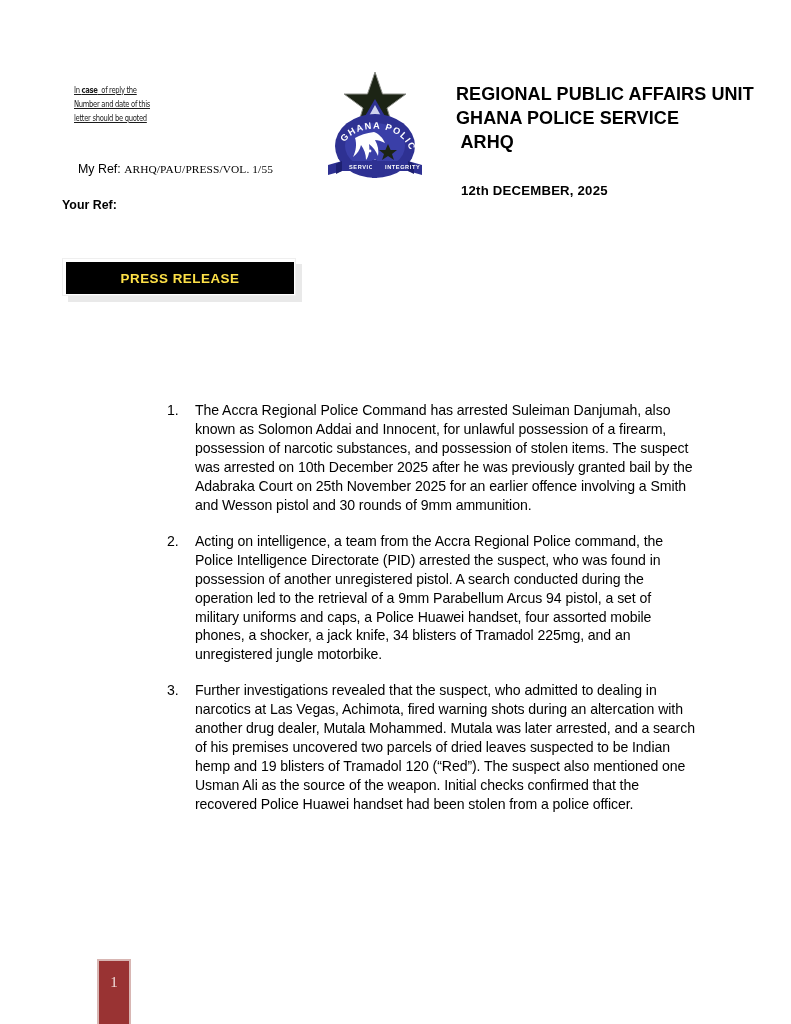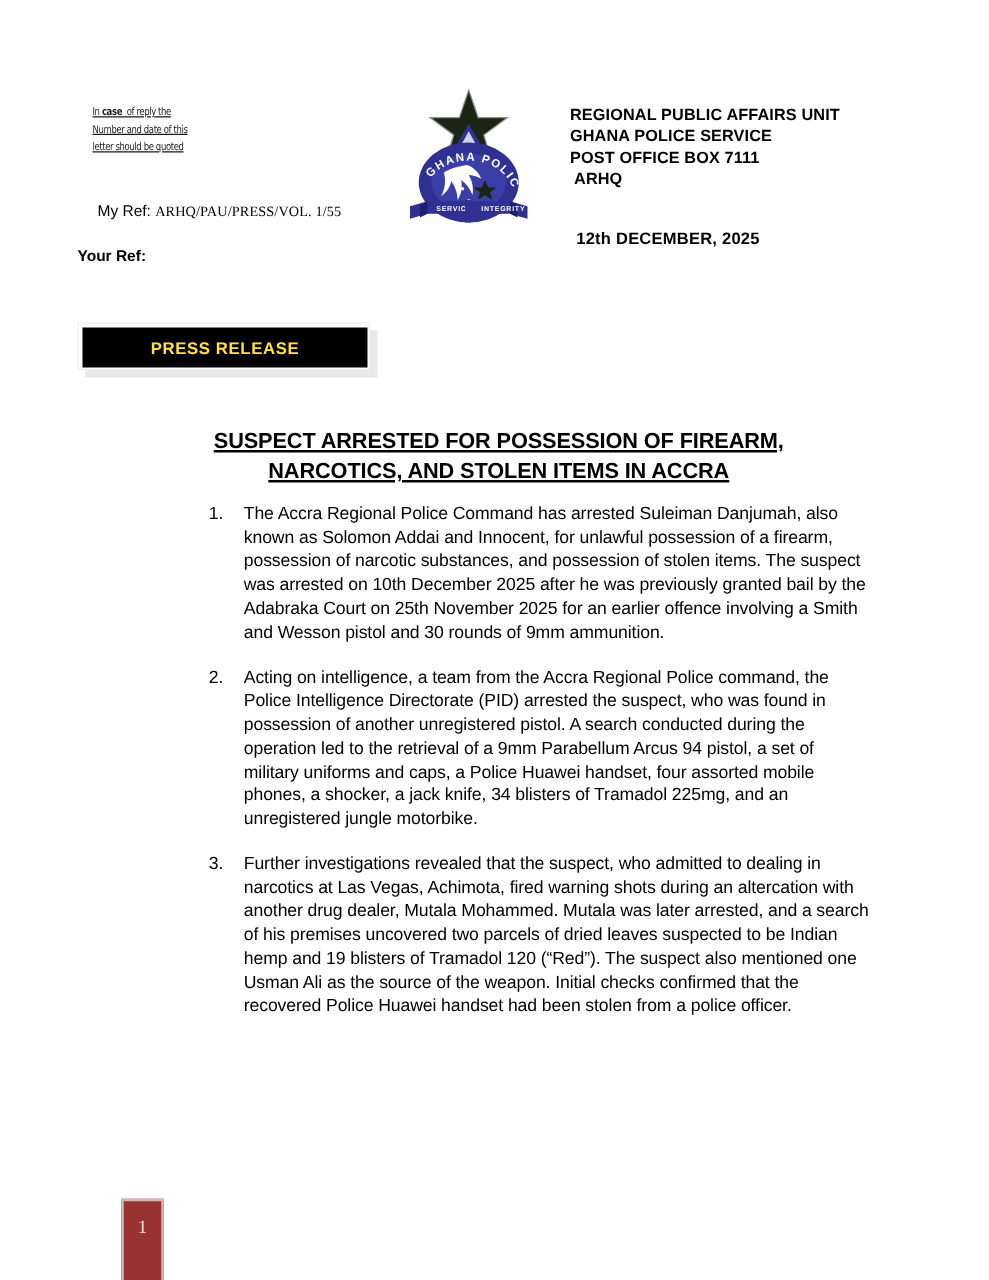--- a/index.html
+++ b/index.html
@@ -71,21 +71,21 @@
     width: 106px;
     height: 116px;
   }
   .crest svg { display: block; width: 106px; height: 116px; }
 
   
   .address {
     position: absolute;
     left: 456px;
     top: 83px;
-    font-size: 13px;
+    font-size: 18px;
     font-weight: bold;
     line-height: 1.32;
     letter-spacing: 0.1px;
   }
   .address div { white-space: pre; }
   .date {
     position: absolute;
     left: 461px;
     top: 163px;
     font-size: 13.2px;
@@ -262,35 +262,30 @@
       <text x="27" y="103" font-family="Liberation Sans, sans-serif" font-size="5.6" font-weight="bold" fill="#ffffff" letter-spacing="0.6">SERVICE</text>
       <text x="49" y="110" font-family="Liberation Sans, sans-serif" font-size="4.6" font-weight="bold" fill="#2e3192" letter-spacing="0.3">WITH</text>
       <text x="63" y="103" font-family="Liberation Sans, sans-serif" font-size="5.6" font-weight="bold" fill="#ffffff" letter-spacing="0.6">INTEGRITY</text>
       <rect x="50" y="94" width="5" height="18" fill="#2e3192"></rect>
     </svg>
   </div>
 
   <div class="address">
     <div>REGIONAL PUBLIC AFFAIRS UNIT</div>
     <div>GHANA POLICE SERVICE</div>
-    <div>POST OFFICE BOX 7111</div>
     <div> ARHQ</div>
   </div>
   <div class="date">12th DECEMBER, 2025</div>
 
   <div class="banner-wrap">
     <div class="banner-shadow"></div>
     <div class="banner-outline"></div>
     <div class="banner">PRESS RELEASE</div>
   </div>
 
-  <div class="title">
-    <span>SUSPECT ARRESTED FOR POSSESSION OF FIREARM,</span><br>
-    <span>NARCOTICS, AND STOLEN ITEMS IN ACCRA</span>
-  </div>
 
   <div class="body">
     <div class="item">
       <span class="num">1.</span>
       <span>The Accra Regional Police Command has arrested Suleiman Danjumah, also known as Solomon Addai and Innocent, for unlawful possession of a firearm, possession of narcotic substances, and possession of stolen items. The suspect was arrested on 10th December 2025 after he was previously granted bail by the Adabraka Court on 25th November 2025 for an earlier offence involving a Smith and Wesson pistol and 30 rounds of 9mm ammunition.</span>
     </div>
     <div class="item">
       <span class="num">2.</span>
       <span>Acting on intelligence, a team from the Accra Regional Police command, the Police Intelligence Directorate (PID) arrested the suspect, who was found in possession of another unregistered pistol. A search conducted during the operation led to the retrieval of a 9mm Parabellum Arcus 94 pistol, a set of military uniforms and caps, a Police Huawei handset, four assorted mobile phones, a shocker, a jack knife, 34 blisters of Tramadol 225mg, and an unregistered jungle motorbike.</span>
     </div>

